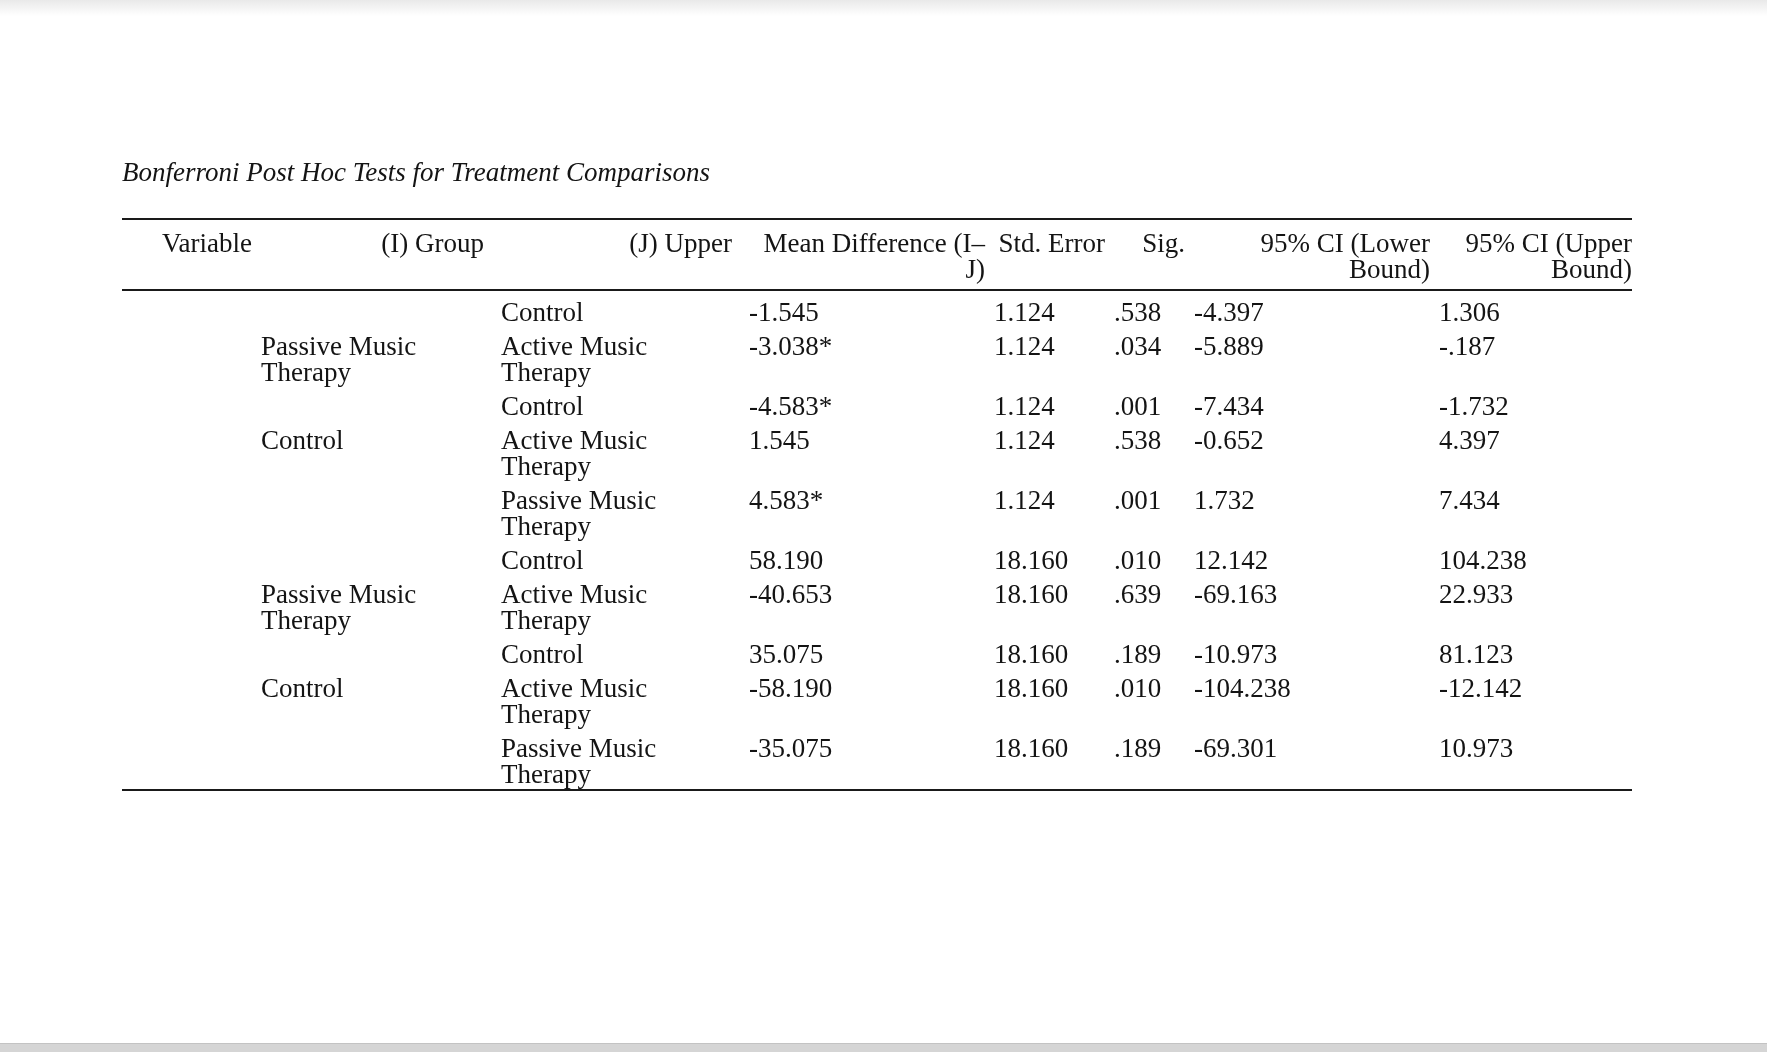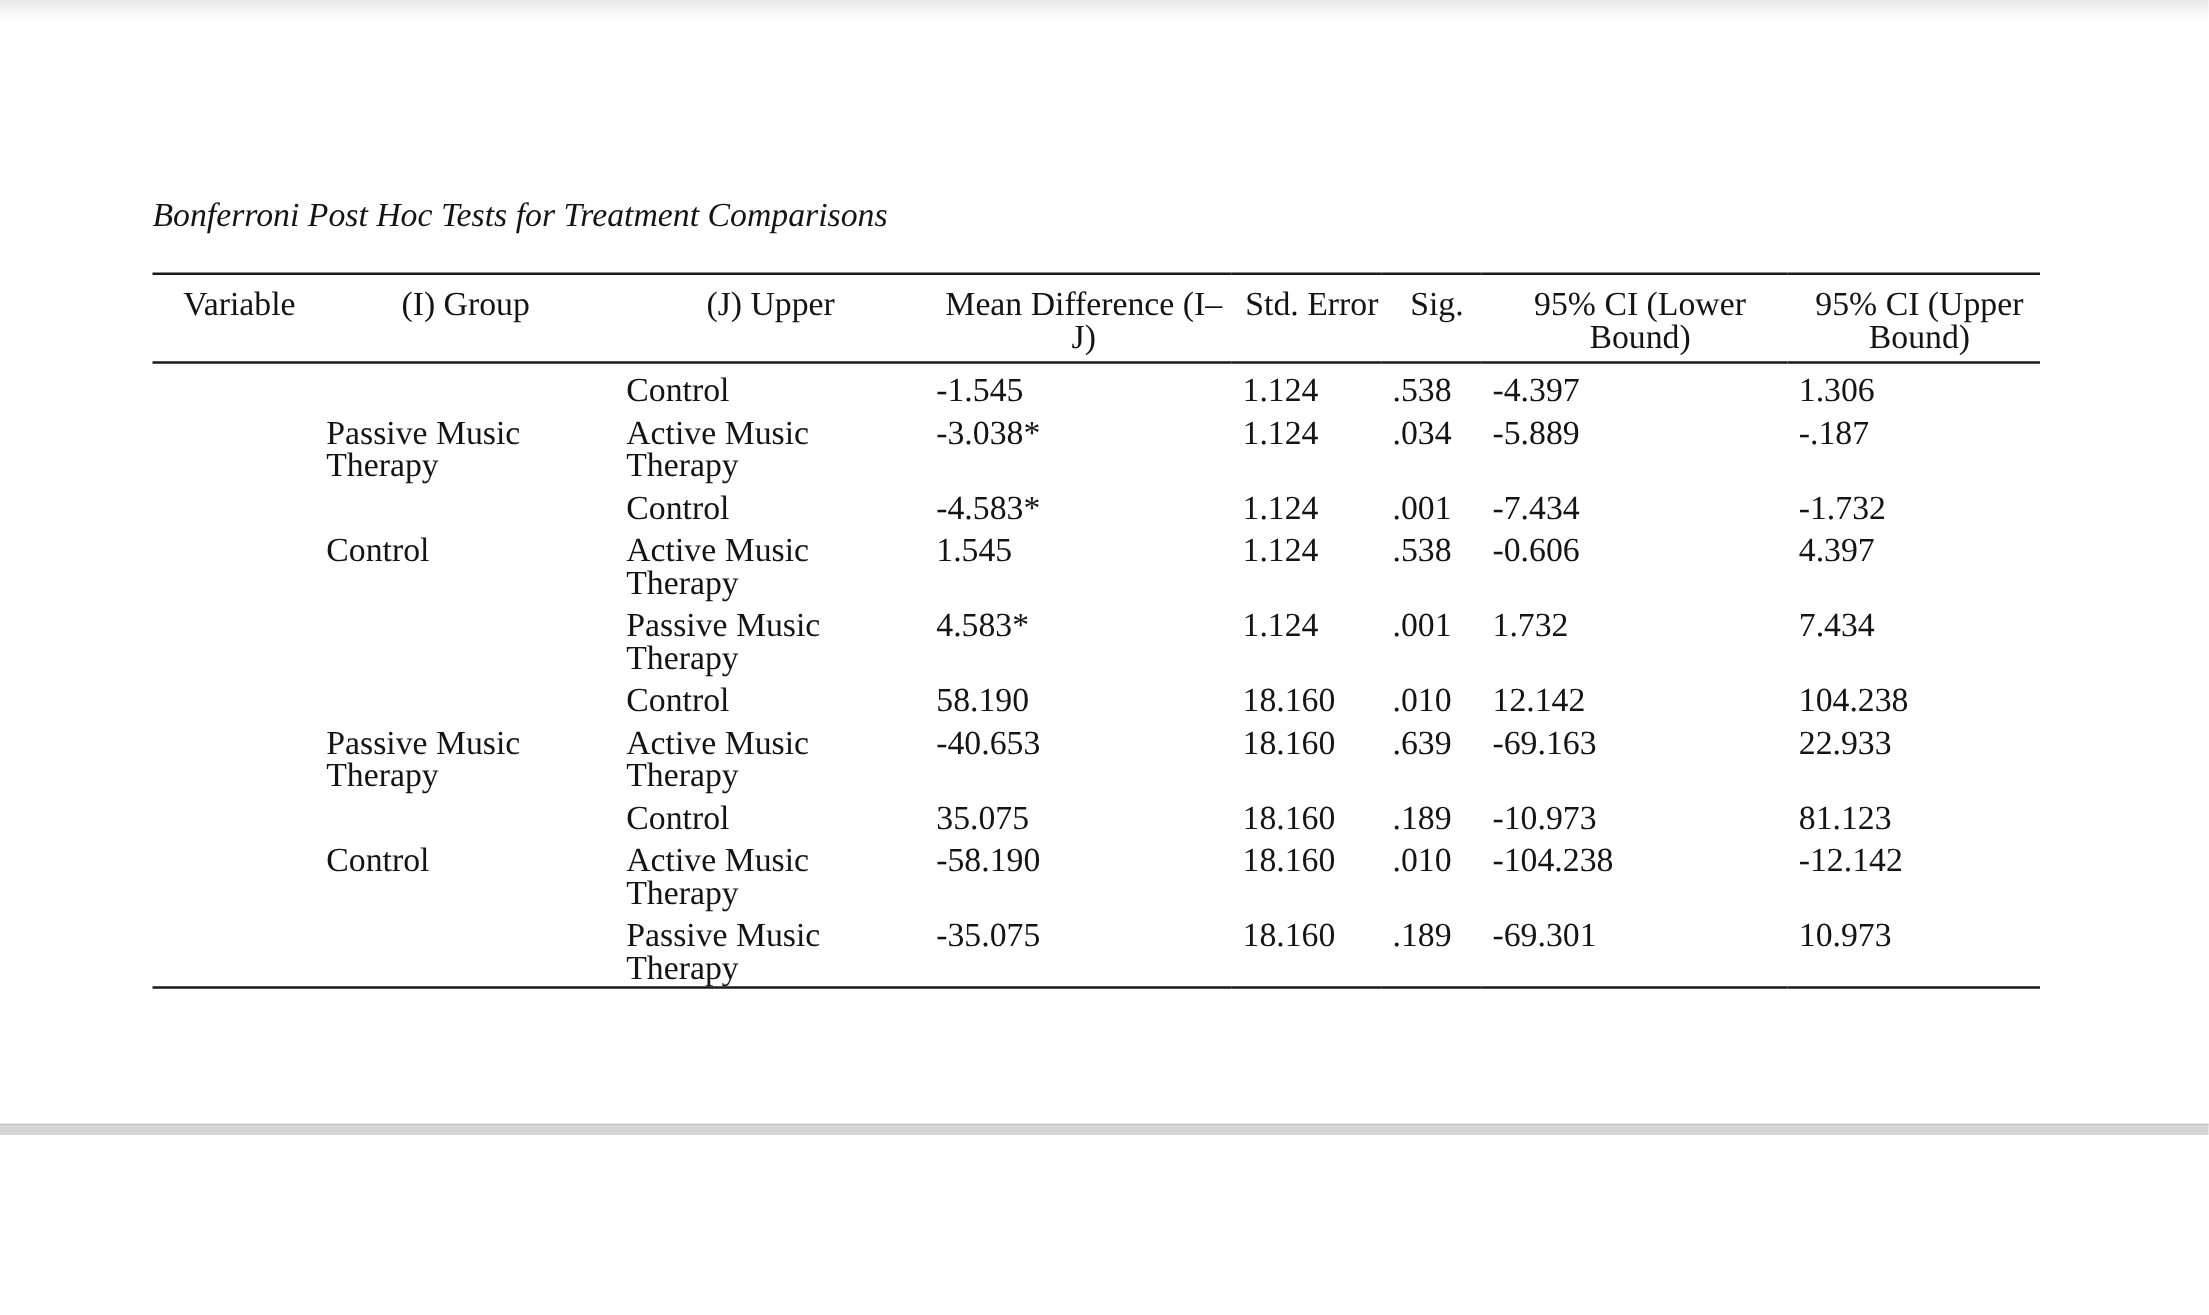--- a/index.html
+++ b/index.html
@@ -3,21 +3,21 @@
 <meta charset="utf-8">
 <style>
   * { margin: 0; padding: 0; box-sizing: border-box; }
   html, body {
     width: 1767px; height: 1052px;
     background: #ffffff;
     overflow: hidden;
     font-family: "Liberation Serif", "DejaVu Serif", serif;
     color: #141414;
   }
-  .page { position: relative; width: 1767px; height: 908px; background: #ffffff; }
+  .page { position: relative; width: 1767px; height: 1052px; background: #ffffff; }
 
   
   .top-edge {
     position: absolute; top: 0; left: 0; right: 0; height: 16px;
     background: linear-gradient(#e9e9e9, #ffffff);
   }
   .bottom-edge {
     position: absolute; bottom: 0; left: 0; right: 0; height: 9px;
     background: #d5d5d5; border-top: 1px solid #c3c3c3;
   }
@@ -39,21 +39,21 @@
   col.c-variable  { width: 130px; }
   col.c-i_group   { width: 240px; }
   col.c-j_group   { width: 248px; }
   col.c-mean_diff { width: 245px; }
   col.c-std_error { width: 120px; }
   col.c-sig       { width: 80px;  }
   col.c-ci_lower  { width: 245px; }
   col.c-ci_upper  { width: 202px; }
 
   thead th {
-    font-weight: normal; text-align: center; vertical-align: top;
+    font-weight: normal; text-align: right; vertical-align: top;
     padding: 10px 0 7px 9px;
     border-bottom: 2px solid #1a1a1a;
   }
   tbody td {
     text-align: left; vertical-align: top;
     padding: 8px 0 0 9px;
   }
   tbody tr:last-child td { padding-bottom: 2px; }
   td.col-i_group, td.col-j_group, th.col-i_group, th.col-j_group { padding-right: 8px; }
 </style>
@@ -120,21 +120,21 @@
             <td class="col-ci_lower">-7.434</td>
             <td class="col-ci_upper">-1.732</td>
           </tr>
           <tr>
             <td class="col-variable"></td>
             <td class="col-i_group">Control</td>
             <td class="col-j_group">Active Music Therapy</td>
             <td class="col-mean_diff">1.545</td>
             <td class="col-std_error">1.124</td>
             <td class="col-sig">.538</td>
-            <td class="col-ci_lower">-0.606</td>
+            <td class="col-ci_lower">-0.652</td>
             <td class="col-ci_upper">4.397</td>
           </tr>
           <tr>
             <td class="col-variable"></td>
             <td class="col-i_group"></td>
             <td class="col-j_group">Passive Music Therapy</td>
             <td class="col-mean_diff">4.583*</td>
             <td class="col-std_error">1.124</td>
             <td class="col-sig">.001</td>
             <td class="col-ci_lower">1.732</td>

